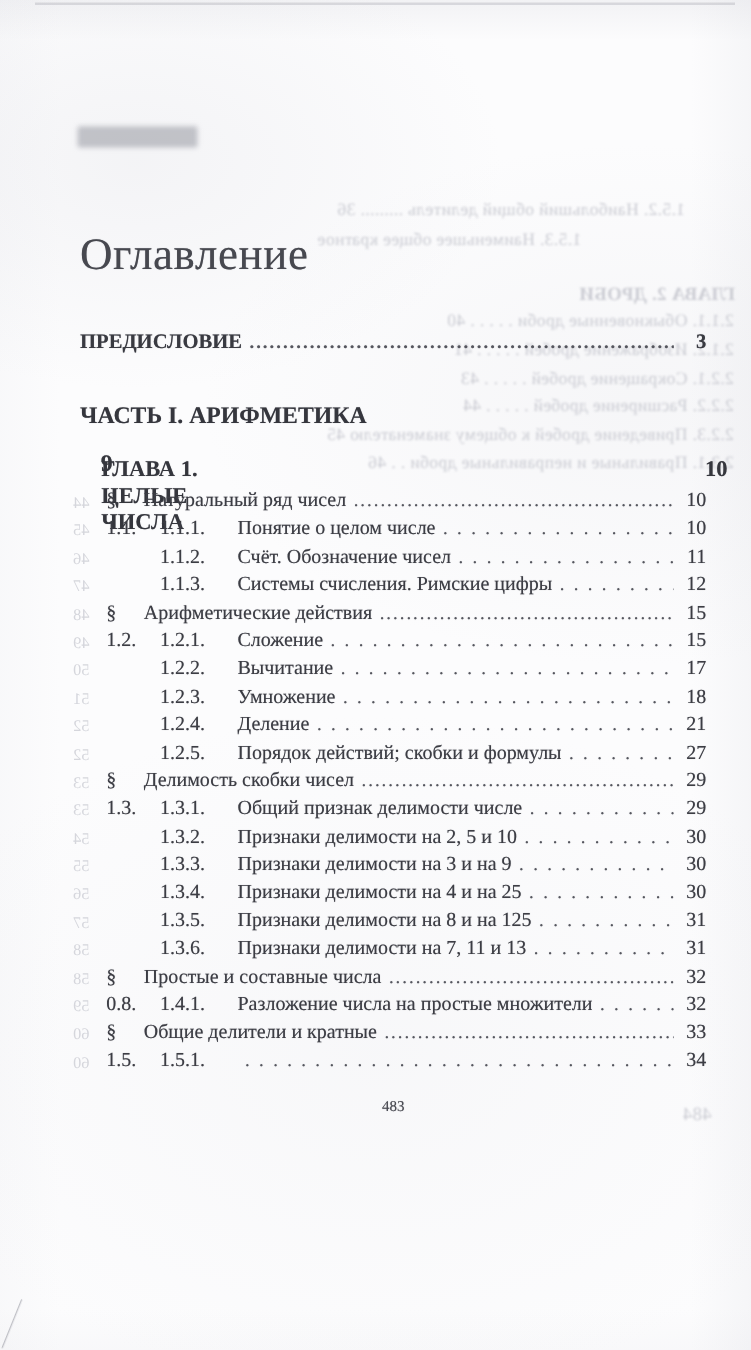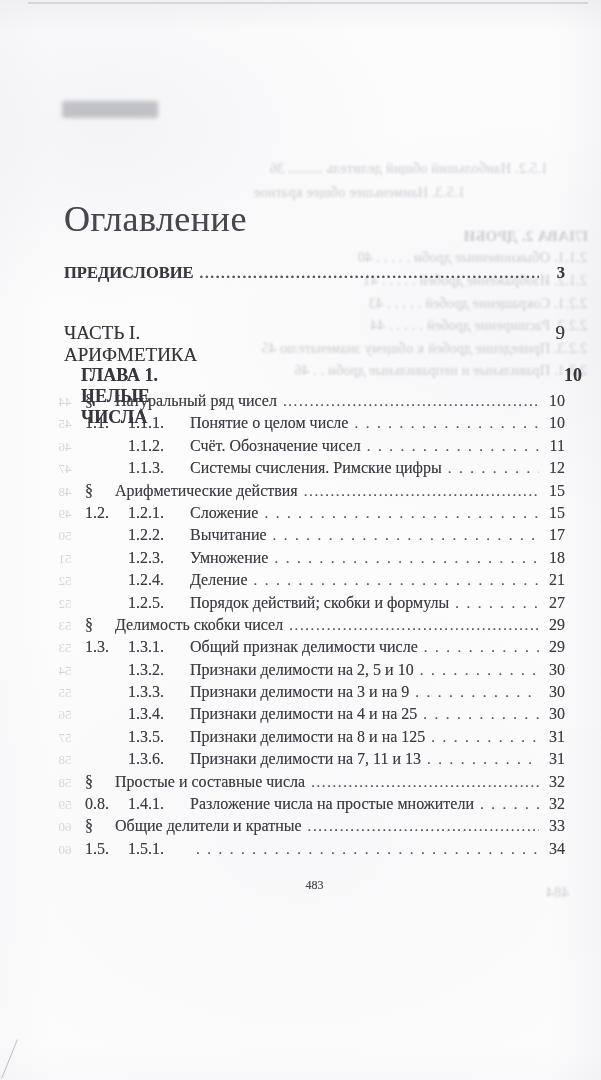--- a/index.html
+++ b/index.html
@@ -31,35 +31,35 @@
   .bleed-strip{position:absolute;left:62px;top:101px;width:96px;height:17px;
     background:rgba(150,151,161,0.55);filter:blur(2.2px);border-radius:2px;}
   .bleed-col{position:absolute;left:52px;top:391px;width:26px;display:flex;
     flex-direction:column;}
   .bleed-col span{height:22.4px;line-height:22.4px;font-size:13px;color:#d5d6dc;
     transform:scaleX(-1);filter:blur(0.6px);text-align:center;}
 
   
   .content{position:absolute;left:64px;top:0;width:501px;color:#3c3d44;
     text-shadow:0 0 0.6px rgba(62,63,72,0.55);}
-  .doc-title{position:absolute;left:0;top:198px;font-size:36px;color:#47484f;
+  .doc-title{position:absolute;left:0;top:182px;font-size:36px;color:#47484f;
     letter-spacing:0.5px;}
   .row{display:flex;align-items:baseline;}
   .leader{flex:1 1 auto;overflow:hidden;white-space:nowrap;color:#55565e;
     padding:0 4px 0 6px;font-size:15px;}
   .leader.dense{letter-spacing:1.6px;}
   .leader.spaced{letter-spacing:7.5px;}
   .leader.none{visibility:hidden;}
   .pagenum{flex:0 0 auto;min-width:26px;text-align:right;}
 
   .preface-row{position:absolute;left:0;top:263px;width:501px;font-weight:bold;
     font-size:16.5px;color:#393a41;}
   .preface-row .label{}
-  .part-row{position:absolute;left:0;top:322px;width:501px;font-weight:normal;
-    font-size:19px;color:#35363d;}
+  .part-row{position:absolute;left:0;top:322px;width:501px;font-weight:bold;
+    font-size:19px;color:#35363d;flex-direction:column;}
   .chapter-row{position:absolute;left:17px;top:365px;width:501px;font-weight:bold;
     font-size:18px;color:#35363d;}
 
   .toc-list{position:absolute;left:0;top:390px;width:501px;font-size:16px;}
   .toc-list .row{height:22.4px;line-height:22.4px;}
   .toc-list .row.section{padding-left:21px;}
   .toc-list .row.section .num{margin-right:6px;}
   .toc-list .row.sub{padding-left:64px;}
   .toc-list .row.sub .num{flex:0 0 62px;}
   .title-text{flex:0 0 auto;}

